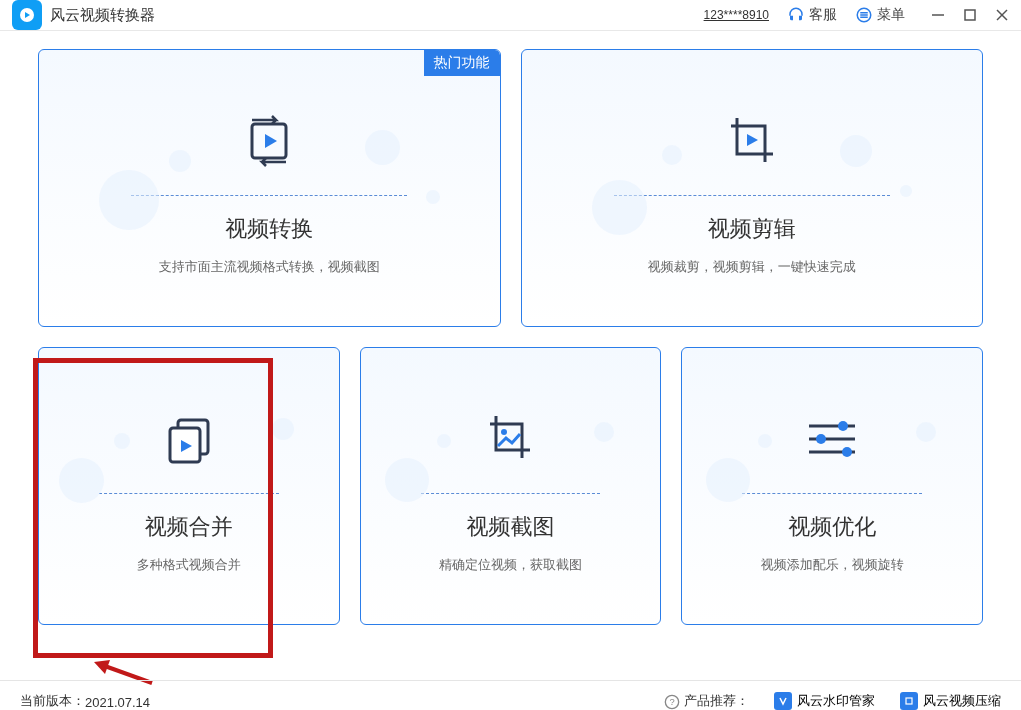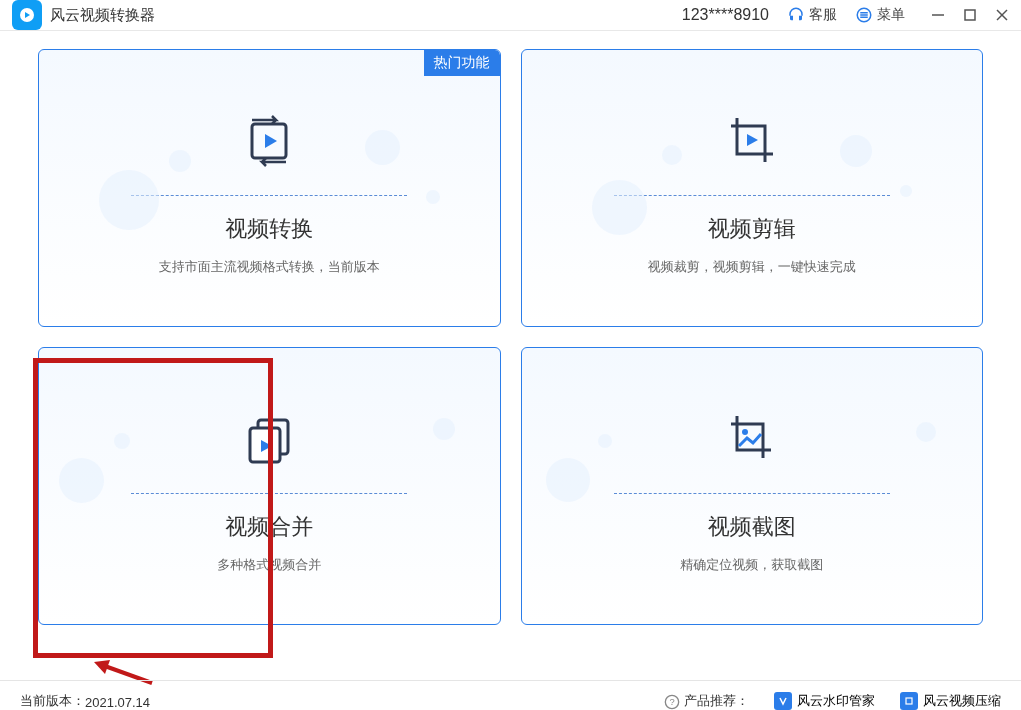--- a/index.html
+++ b/index.html
@@ -20,21 +20,21 @@
 }
 .app-logo {
   width: 30px; height: 30px;
   background: #0f9ef5;
   border-radius: 6px;
   display: flex; align-items: center; justify-content: center;
   margin-right: 8px;
 }
 .app-title { font-size: 15px; color: #333; }
 .spacer { flex: 1; }
-.user-id { color: #333; font-size: 16px; margin-right: 18px; }
+.user-id { color: #333; text-decoration: underline; font-size: 12px; margin-right: 18px; }
 .hdr-item { display: flex; font-size: 14px; color: #444; margin-right: 18px; cursor: pointer; }
 .hdr-item svg, .hdr-item .ico { margin-right: 4px; }
 .win-controls { display: flex; gap: 18px; margin-left: 8px; }
 .win-btn { width: 14px; height: 14px; display:flex; align-items:center; justify-content:center; cursor:pointer; color:#555; }
 
 .content {
   padding: 18px 38px 0 38px;
   display: flex;
   flex-direction: column;
   gap: 20px;
@@ -167,21 +167,21 @@
       <div class="card-icon-wrap">
         <svg width="62" height="62" viewBox="0 0 62 62">
           <rect x="14" y="14" width="34" height="34" rx="3" fill="none" stroke="#2f3b52" stroke-width="3"></rect>
           <polygon points="27,24 27,38 39,31" fill="#2b7de9"></polygon>
           <path d="M14 10 L38 10 L34 6 M34 14 L38 10" fill="none" stroke="#2f3b52" stroke-width="2.5"></path>
           <path d="M48 52 L24 52 L28 56 M28 48 L24 52" fill="none" stroke="#2f3b52" stroke-width="2.5"></path>
         </svg>
       </div>
       <div class="dash-line"></div>
       <div class="card-title">视频转换</div>
-      <div class="card-desc">支持市面主流视频格式转换，当前版本</div>
+      <div class="card-desc">支持市面主流视频格式转换，视频截图</div>
     </div>
 
     <div class="card-lg">
       <div class="bubbles">
           <span style="width:55px;height:55px;left:70px;top:130px"></span>
           <span style="width:20px;height:20px;left:140px;top:95px"></span>
           <span style="width:32px;height:32px;right:110px;top:85px"></span>
           <span style="width:12px;height:12px;right:70px;top:135px"></span>
         </div>
       <div class="card-icon-wrap">
@@ -230,20 +230,40 @@
           <path d="M8 14 L40 14 L40 48" fill="none" stroke="#2f3b52" stroke-width="3"></path>
           <circle cx="22" cy="22" r="3" fill="#2b7de9"></circle>
           <path d="M16 36 L24 28 L30 33 L38 24" fill="none" stroke="#2b7de9" stroke-width="3"></path>
         </svg>
       </div>
       <div class="dash-line"></div>
       <div class="card-title">视频截图</div>
       <div class="card-desc">精确定位视频，获取截图</div>
     </div>
 
+    <div class="card-sm">
+      <div class="bubbles">
+          <span style="width:44px;height:44px;left:24px;top:110px"></span>
+          <span style="width:14px;height:14px;left:76px;top:86px"></span>
+          <span style="width:20px;height:20px;right:46px;top:74px"></span>
+        </div>
+      <div class="card-icon-wrap">
+        <svg width="58" height="50" viewBox="0 0 58 50">
+          <line x1="6" y1="12" x2="52" y2="12" stroke="#2f3b52" stroke-width="3"></line>
+          <circle cx="40" cy="12" r="5" fill="#2b7de9"></circle>
+          <line x1="6" y1="25" x2="52" y2="25" stroke="#2f3b52" stroke-width="3"></line>
+          <circle cx="18" cy="25" r="5" fill="#2b7de9"></circle>
+          <line x1="6" y1="38" x2="52" y2="38" stroke="#2f3b52" stroke-width="3"></line>
+          <circle cx="44" cy="38" r="5" fill="#2b7de9"></circle>
+        </svg>
+      </div>
+      <div class="dash-line"></div>
+      <div class="card-title">视频优化</div>
+      <div class="card-desc">视频添加配乐，视频旋转</div>
+    </div>
   </div>
 </div>
 
 <div class="highlight-box" style="left:33px; top:358px; width:240px; height:300px;"></div>
 <svg class="arrow-annot" style="left:90px; top:657px;" width="65" height="30" viewBox="0 0 65 30">
   <line x1="62" y1="26" x2="12" y2="8" stroke="#c11919" stroke-width="4"></line>
   <polygon points="4,5 20,3 15,17" fill="#c11919"></polygon>
 </svg>
 
 <div class="footer">

